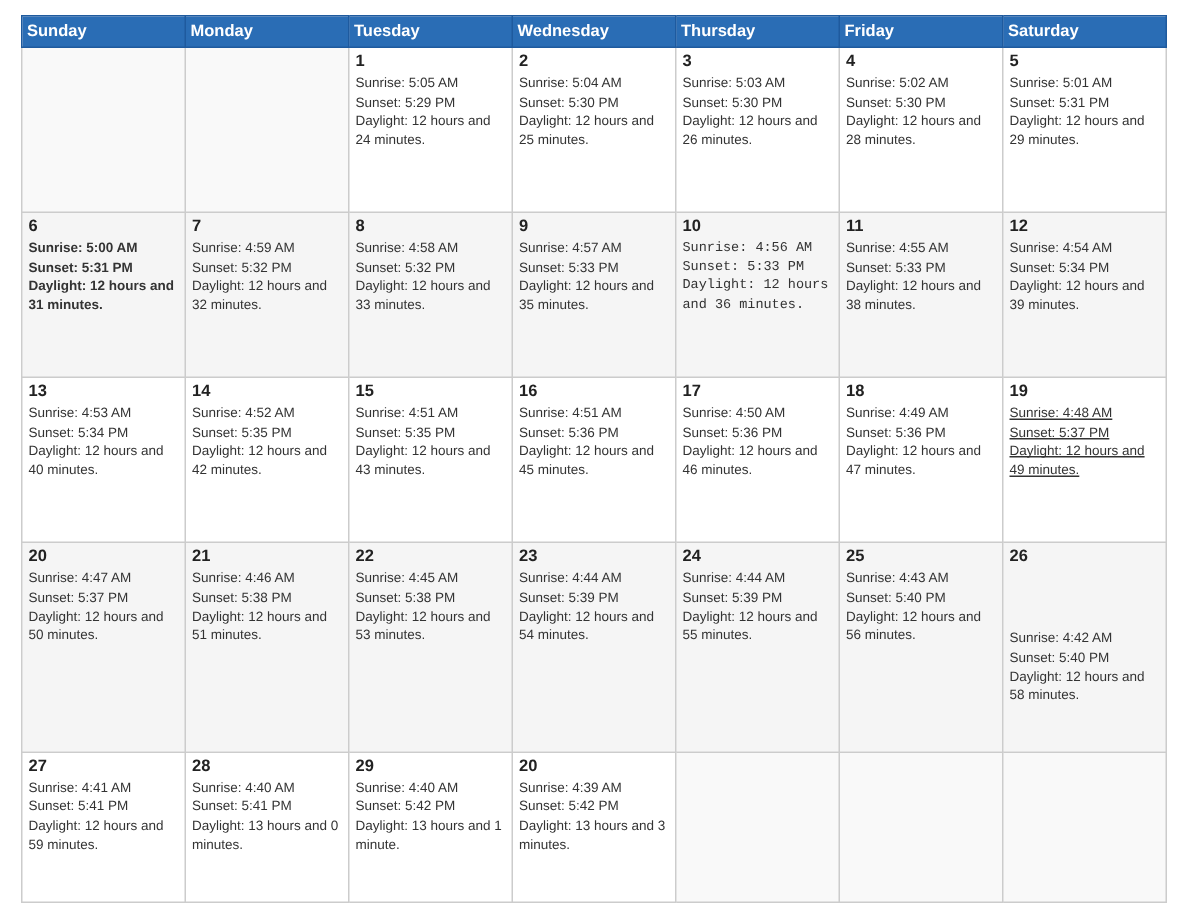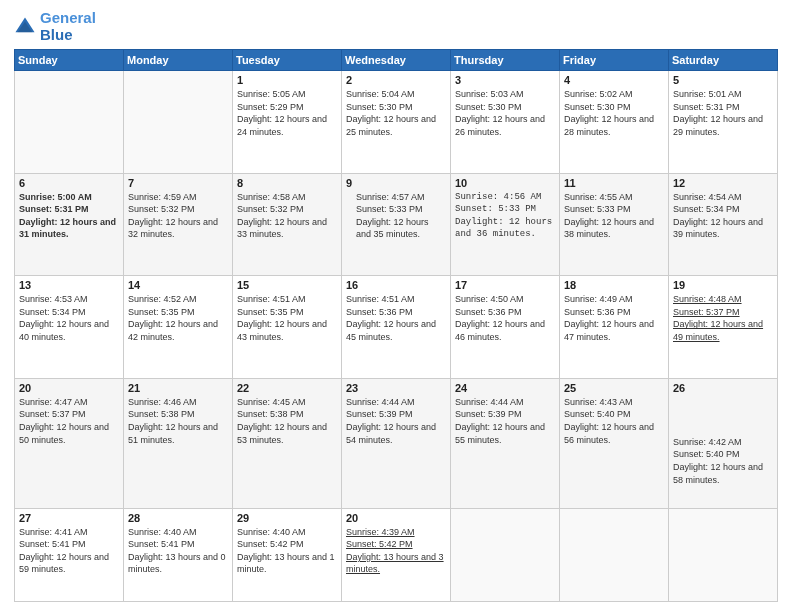--- a/index.html
+++ b/index.html
@@ -97,36 +97,20 @@
       background: #f9f9f9;
     }
     .row-alt {
       background: #f5f5f5;
     }
   </style>
 </head>
 <body>
 
 <div class="page">
-  <div class="header">
-    <div class="logo">
-      <svg class="logo-icon" viewBox="0 0 30 30">
-        <polygon points="15,2 28,22 2,22" fill="#2a6db5"></polygon>
-        <polygon points="15,8 25,22 5,22" fill="#1a3a5c" opacity="0.3"></polygon>
-      </svg>
-      <div class="logo-text">
-        <div><span>General</span></div>
-        <div style="color:#2a6db5">Blue</div>
-      </div>
-    </div>
-    <div class="title-block">
-      <h1></h1>
-      <h2></h2>
-    </div>
-  </div>
 
   <table class="calendar">
     <thead>
       <tr id="weekday-header">
       <th>Sunday</th>
           <th>Monday</th>
           <th>Tuesday</th>
           <th>Wednesday</th>
           <th>Thursday</th>
           <th>Friday</th>
@@ -182,21 +166,21 @@
 Daylight: 12 hours and 32 minutes.</div>
           </td>
           <td>
             <span class="day-num">8</span>
             <div class="day-info" style="white-space: pre-line;">Sunrise: 4:58 AM
 Sunset: 5:32 PM
 Daylight: 12 hours and 33 minutes.</div>
           </td>
           <td>
             <span class="day-num">9</span>
-            <div class="day-info" style="white-space: pre-line; margin-left: 10px;">Sunrise: 4:57 AM
+            <div class="day-info" style="white-space: pre-line;">Sunrise: 4:57 AM
 Sunset: 5:33 PM
 Daylight: 12 hours and 35 minutes.</div>
           </td>
           <td>
             <span class="day-num">10</span>
             <div class="day-info" style="white-space: pre-line; font-family: Liberation Mono, monospace;">Sunrise: 4:56 AM
 Sunset: 5:33 PM
 Daylight: 12 hours and 36 minutes.</div>
           </td>
           <td>
@@ -314,21 +298,21 @@
 Daylight: 13 hours and 0 minutes.</div>
           </td>
           <td>
             <span class="day-num">29</span>
             <div class="day-info" style="white-space: pre-line;">Sunrise: 4:40 AM
 Sunset: 5:42 PM
 Daylight: 13 hours and 1 minute.</div>
           </td>
           <td>
             <span class="day-num">20</span>
-            <div class="day-info" style="white-space: pre-line; text-decoration: underline;">Sunrise: 4:39 AM
+            <div class="day-info" style="white-space: pre-line;">Sunrise: 4:39 AM
 Sunset: 5:42 PM
 Daylight: 13 hours and 3 minutes.</div>
           </td>
           <td class="empty"></td>
           <td class="empty"></td>
           <td class="empty"></td>
         </tr>
       </tbody>
   </table>
 </div>

